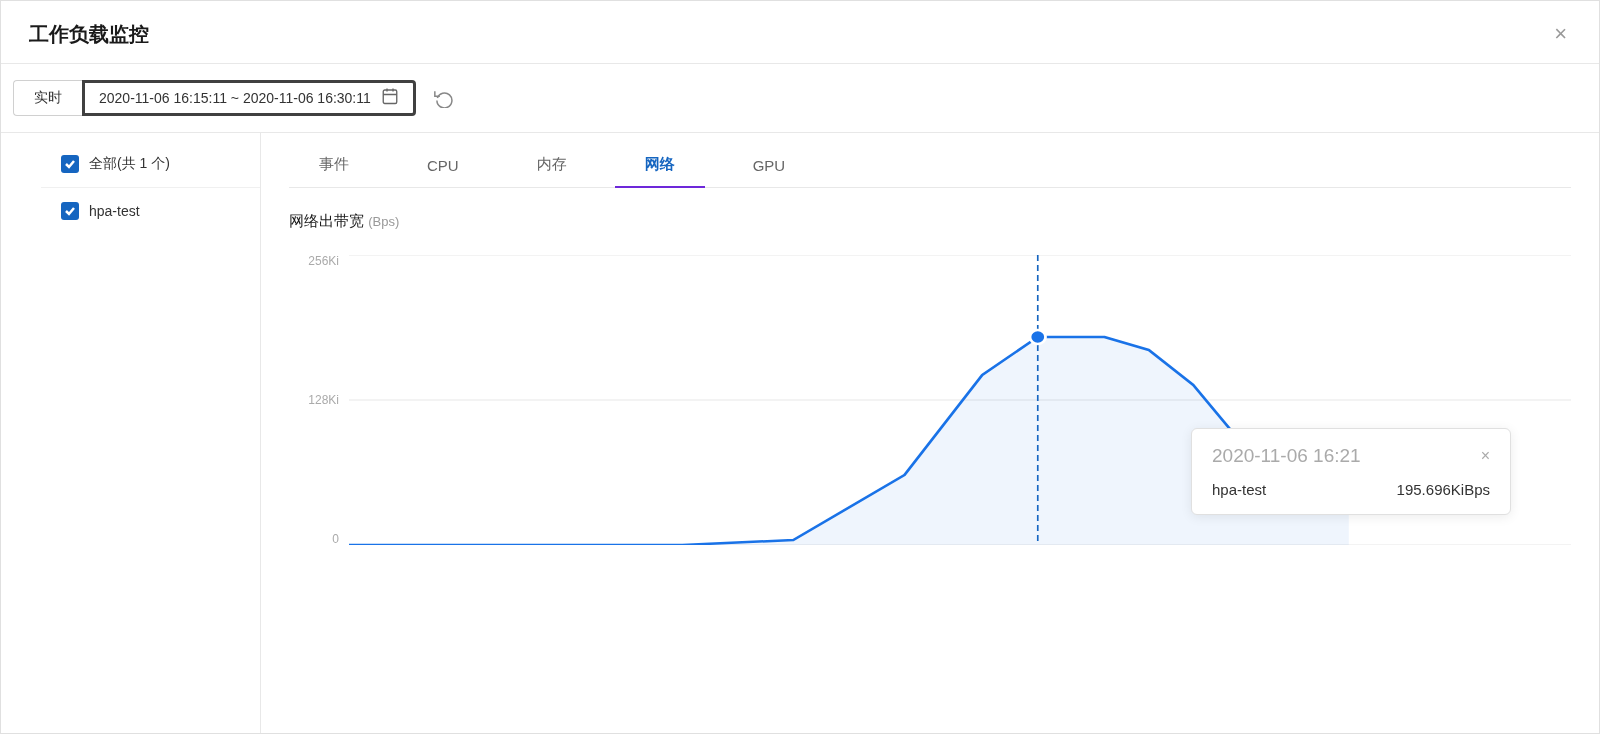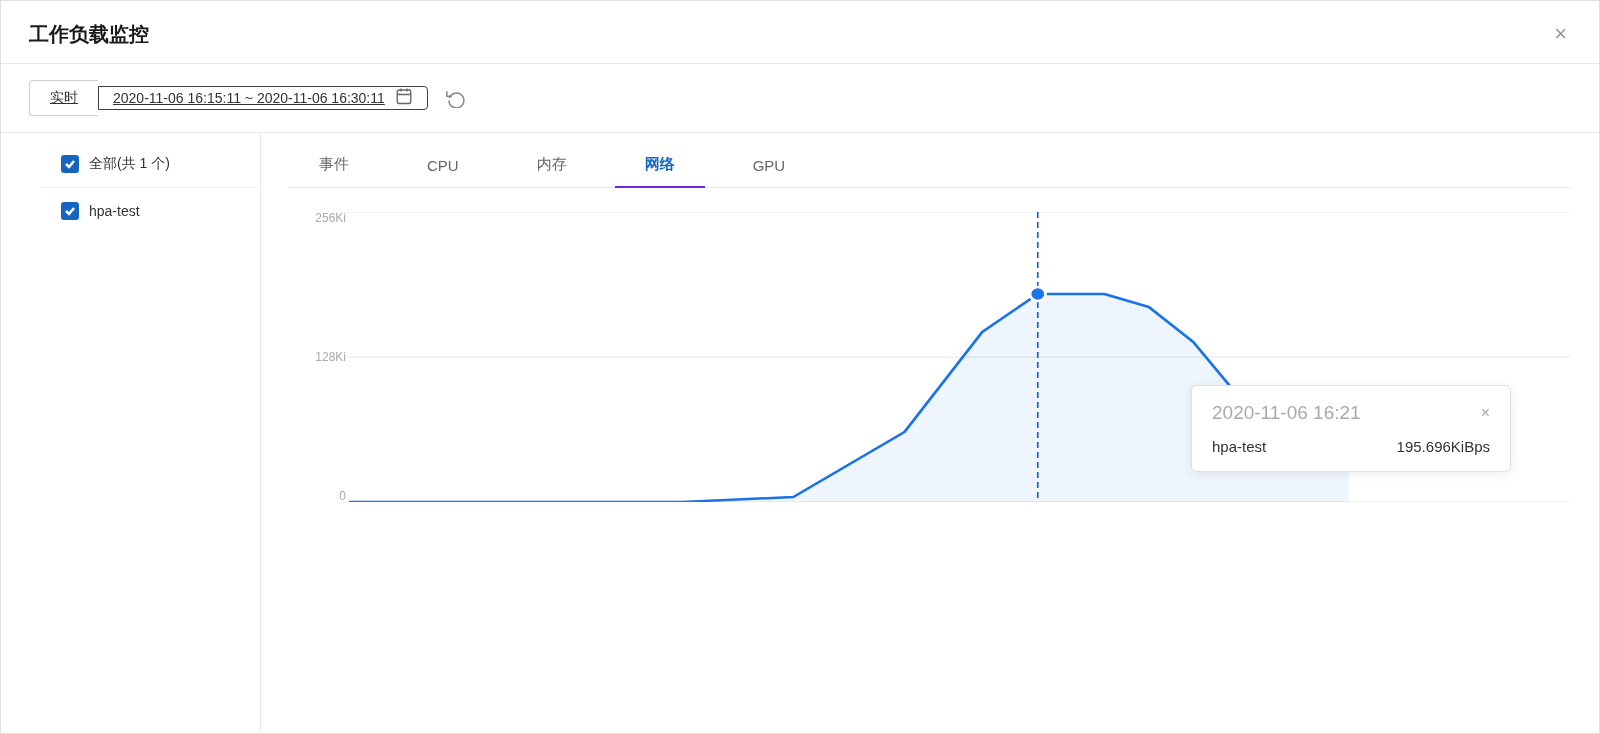--- a/index.html
+++ b/index.html
@@ -34,48 +34,47 @@
       cursor: pointer;
       background: none;
       border: none;
       line-height: 1;
       padding: 4px;
     }
 
     .dialog-toolbar {
       display: flex;
       align-items: center;
-      padding: 16px 28px;
+      padding: 16px 12px;
       gap: 0;
       border-bottom: 1px solid #e8e8e8;
-      text-decoration: underline;
     }
 
     .realtime-btn {
       border: 1px solid #d0d0d0;
       background: #fff;
       padding: 8px 20px;
       font-size: 14px;
       color: #333;
       cursor: pointer;
       border-right: none;
       border-radius: 4px 0 0 4px;
       height: 36px;
     }
 
     .datetime-range {
-      border: 1px solid #404040;
+      border: 3px solid #404040;
       background: #fff;
       padding: 8px 14px;
       font-size: 14px;
       color: #333;
       display: flex;
       align-items: center;
       gap: 10px;
-      height: 24px;
+      height: 36px;
       border-radius: 0 4px 4px 0;
       cursor: pointer;
     }
 
     .datetime-range .calendar-icon {
       color: #666;
       font-size: 16px;
     }
 
     .refresh-btn {
@@ -191,21 +190,21 @@
     }
 
     .chart-area {
       position: relative;
       width: 100%;
       height: 320px;
     }
 
     .y-axis-labels {
       position: absolute;
-      left: 7px;
+      left: 0;
       top: 0;
       bottom: 30px;
       width: 60px;
       display: flex;
       flex-direction: column;
       justify-content: space-between;
       align-items: flex-end;
       padding-right: 10px;
     }
 
@@ -338,20 +337,24 @@
         </div>
         <div class="tab active">
           <span>网络</span>
         </div>
         <div class="tab">
           <span>GPU</span>
         </div>
       </div>
 
       <div class="chart-section">
+        <div class="chart-title">
+          <span>网络出带宽</span>
+          <span class="unit">(Bps)</span>
+        </div>
 
         <div class="chart-area">
 
           <div class="y-axis-labels">
             <span class="y-label">256Ki</span>
             <span class="y-label">128Ki</span>
             <span class="y-label">0</span>
           </div>
 
           <div class="chart-canvas">

